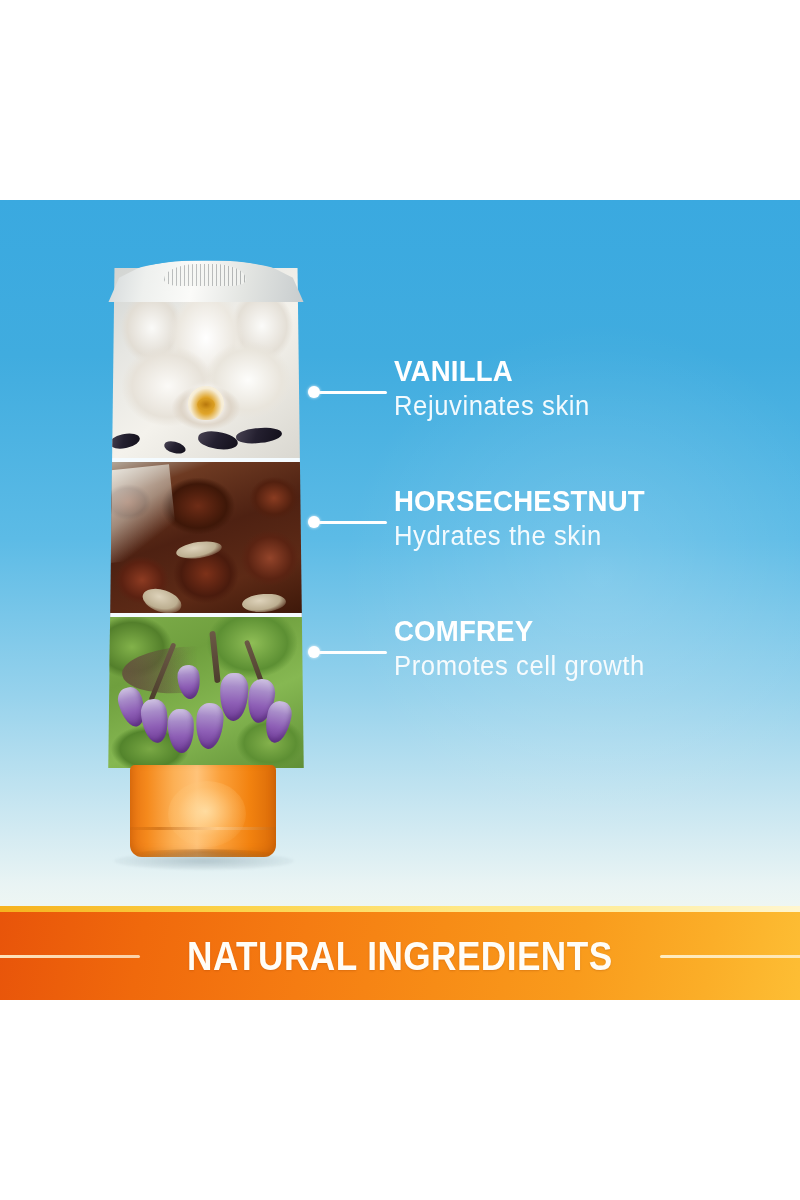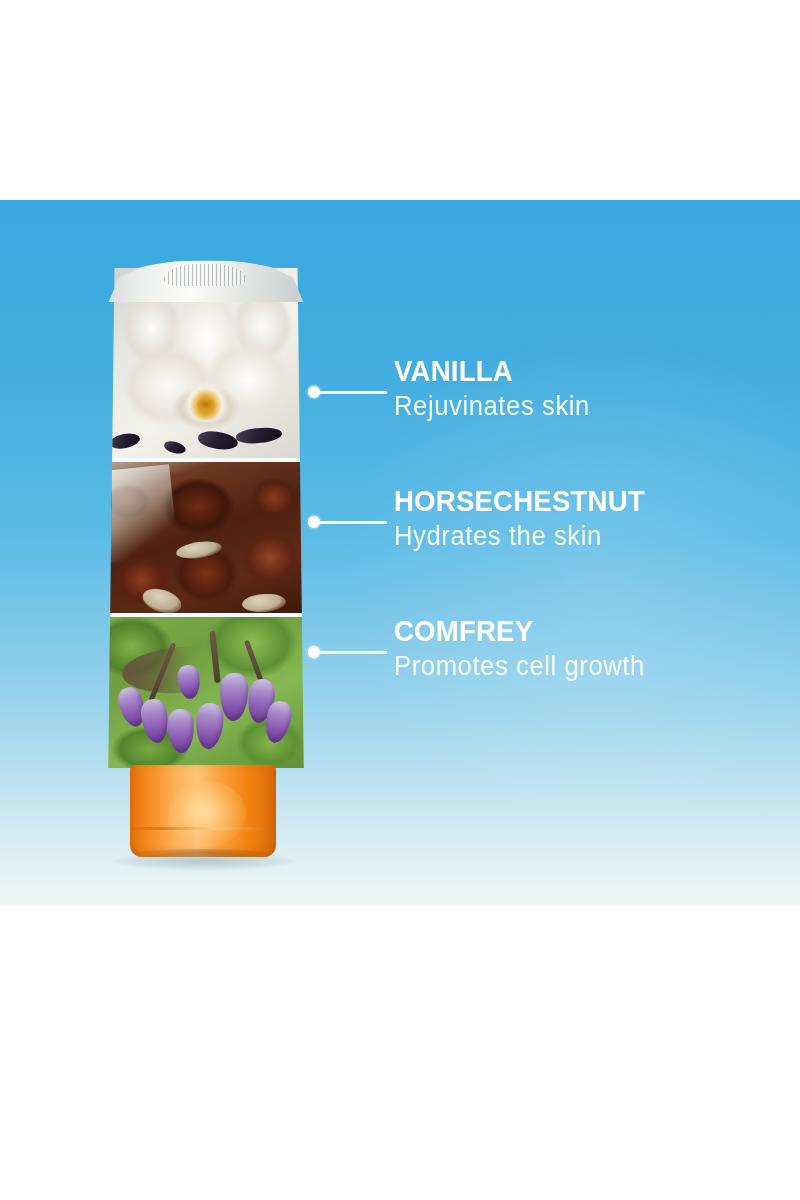--- a/index.html
+++ b/index.html
@@ -478,16 +478,24 @@
       <div class="callout-dot"></div>
       <div class="callout-line"></div>
       <div class="callout-text">
         <p class="callout-title">COMFREY</p>
         <p class="callout-sub">Promotes cell growth</p>
       </div>
     </div>
 
   </div>
 
+  <div id="banner">
+    <div id="banner-topline"></div>
+    <div id="banner-inner">
+      <div class="banner-rule" id="banner-rule-left"></div>
+      <div id="banner-title">NATURAL INGREDIENTS</div>
+      <div class="banner-rule" id="banner-rule-right"></div>
+    </div>
+  </div>
 
   <div class="white-band bottom"></div>
 
 </div>
 
 </body></html>

